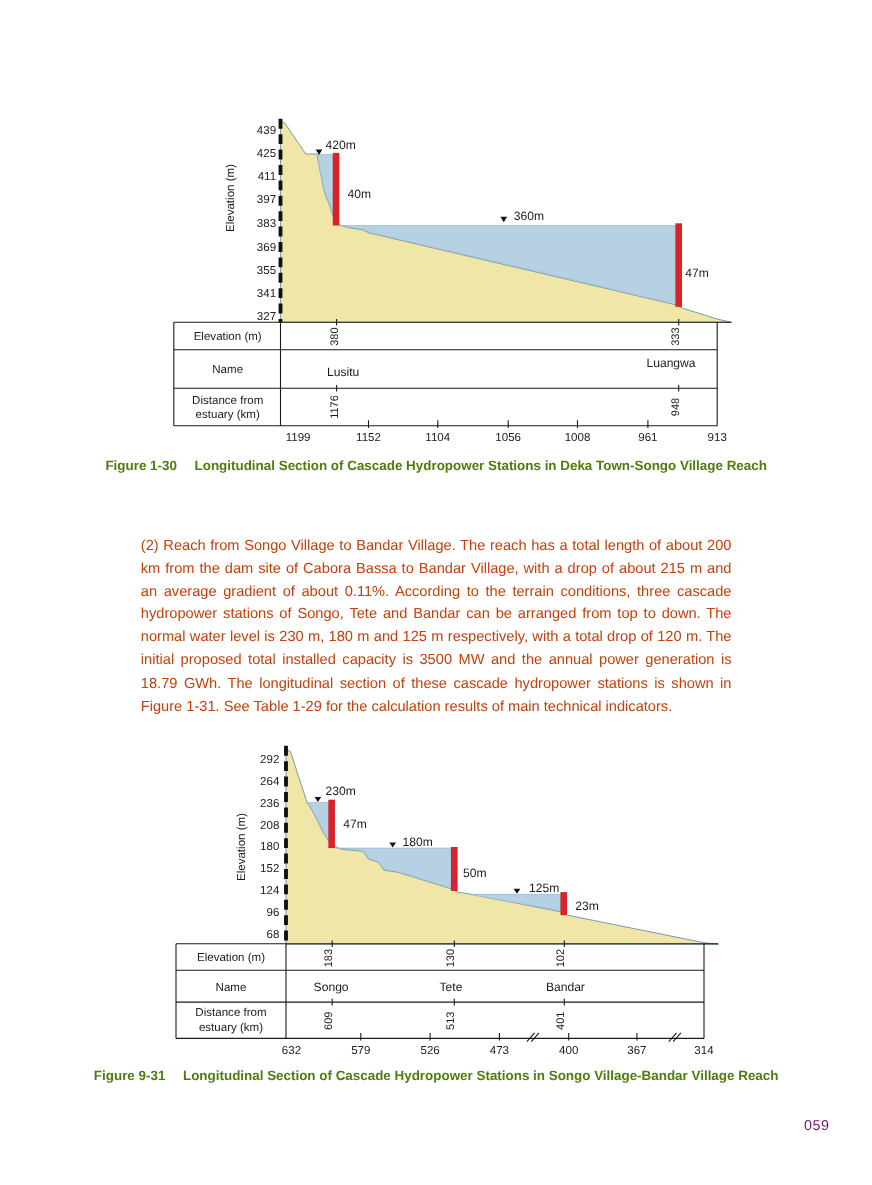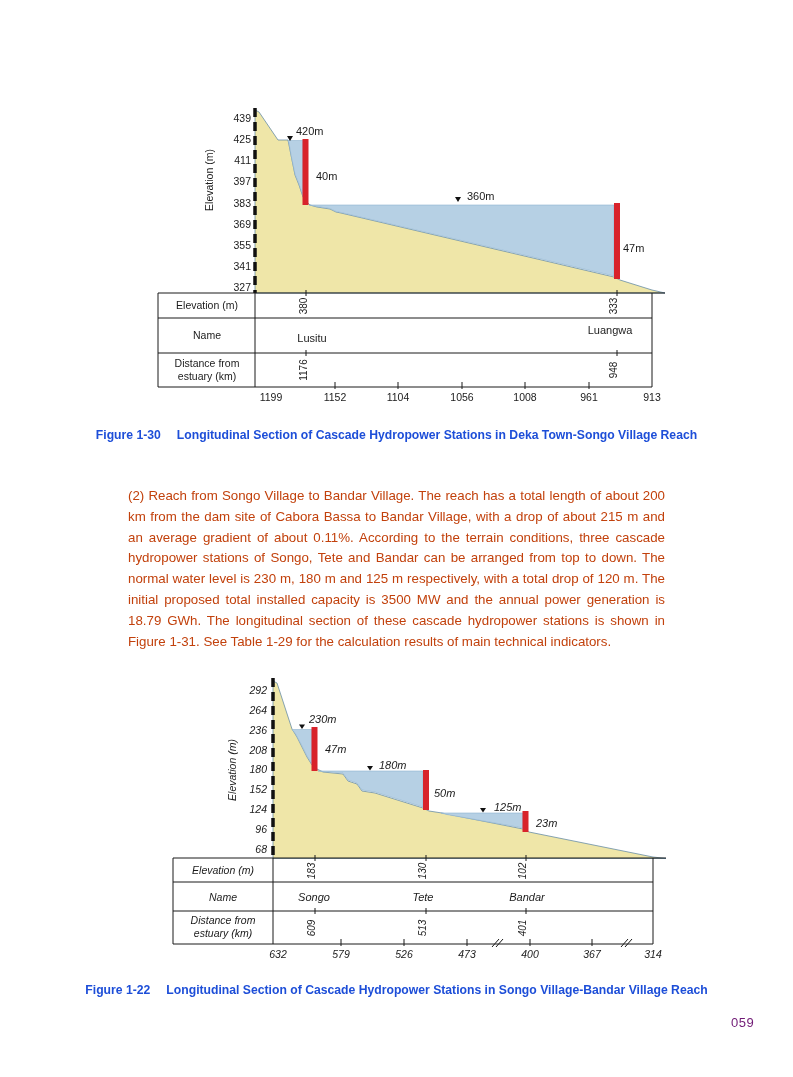--- a/index.html
+++ b/index.html
@@ -14,21 +14,21 @@
   .name{font-size:11px;}
   .yaxis-title{font-size:10.5px;}
   .ln{stroke:#1a1a1a;stroke-width:1;fill:none;}
   .tk{stroke:#1a1a1a;stroke-width:1;}
   .axis-dash{stroke:#101010;stroke-width:3.5;stroke-dasharray:9 5;fill:none;}
   .terrain{stroke:#54809f;stroke-width:0.7;}
   .water{stroke:#8fb4d0;stroke-width:0.6;}
   .dam{stroke:none;}
   .marker{fill:#111;}
   .caption{position:absolute;left:0;width:793px;text-align:center;
-           font-size:12.2px;font-weight:bold;color:#1d4ed8;margin-top:12px;}
+           font-size:12.2px;font-weight:bold;color:#4d7c0f;}
   .caption .cap-label{margin-right:16px;}
   .bodytext{position:absolute;left:128px;top:486px;width:537px;
             font-size:13.3px;line-height:20.8px;text-align:justify;color:#c2410c;}
   .pagenum{position:absolute;left:731px;top:1015px;font-size:13px;color:#701a75;letter-spacing:0.5px;}
 </style>
 </head>
 <body>
 
 <div class="page">
 
@@ -106,21 +106,21 @@
       <text class="tick" x="497" y="296" text-anchor="middle">913</text>
     </svg>
   </div>
 
   <div class="caption" style="top:416px;">
     <span class="cap-label">Figure 1-30</span><span>Longitudinal Section of Cascade Hydropower Stations in Deka Town-Songo Village Reach</span>
   </div>
 
   <div class="bodytext">(2) Reach from Songo Village to Bandar Village. The reach has a total length of about 200 km from the dam site of Cabora Bassa to Bandar Village, with a drop of about 215 m and an average gradient of about 0.11%. According to the terrain conditions, three cascade hydropower stations of Songo, Tete and Bandar can be arranged from top to down. The normal water level is 230 m, 180 m and 125 m respectively, with a total drop of 120 m. The initial proposed total installed capacity is 3500 MW and the annual power generation is 18.79 GWh. The longitudinal section of these cascade hydropower stations is shown in Figure 1-31. See Table 1-29 for the calculation results of main technical indicators.</div>
 
-  <div class="fig" style="left:165px;top:675px;width:520px;height:295px;font-style:italic;">
+  <div class="fig" style="left:152px;top:675px;width:520px;height:295px;">
     <svg width="520" height="295" viewBox="0 0 520 295">
 
       <polygon class="terrain" points="108,6 112,8 127,54 132,62 136,70 142,82 147,90 152,94 158,97 178,99 183,106 192,109 197,116 210,118 258,133 264,136 277,138 358,154 364,157 488,182 501,183.5 108,183.5" fill="#EFE6A8"></polygon>
 
       <polygon class="water" points="127,54.5 147,54.5 147,89 142,81 136,69 130,58" fill="#B6D0E4"></polygon>
 
       <polygon class="water" points="153,96 258,96 258,132 210,117 197,115 192,108 183,105 178,98 158,96.5" fill="#B6D0E4"></polygon>
 
       <polygon class="water" points="276,138 358,138 358,153 282,139.5" fill="#B6D0E4"></polygon>
 
@@ -195,18 +195,18 @@
       <text class="tick" x="176" y="283" text-anchor="middle">579</text>
       <text class="tick" x="239" y="283" text-anchor="middle">526</text>
       <text class="tick" x="302" y="283" text-anchor="middle">473</text>
       <text class="tick" x="365" y="283" text-anchor="middle">400</text>
       <text class="tick" x="427" y="283" text-anchor="middle">367</text>
       <text class="tick" x="488" y="283" text-anchor="middle">314</text>
     </svg>
   </div>
 
   <div class="caption" style="top:971px;">
-    <span class="cap-label">Figure 1-22</span><span>Longitudinal Section of Cascade Hydropower Stations in Songo Village-Bandar Village Reach</span>
+    <span class="cap-label">Figure 9-31</span><span>Longitudinal Section of Cascade Hydropower Stations in Songo Village-Bandar Village Reach</span>
   </div>
 
   <div class="pagenum">059</div>
 
 </div>
 
 </body></html>

